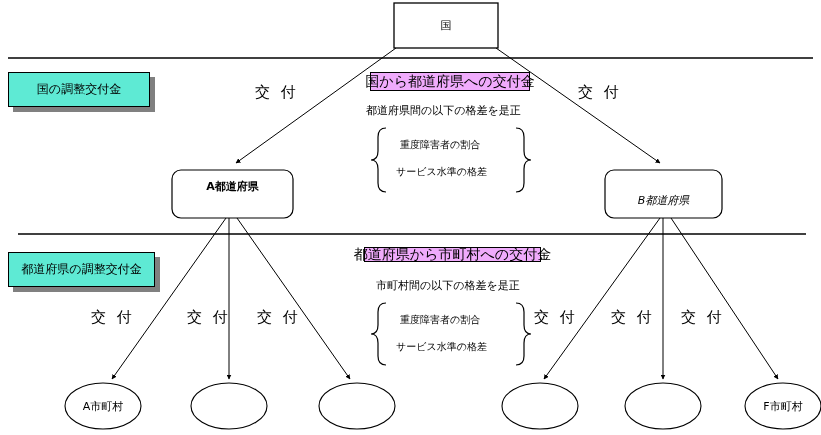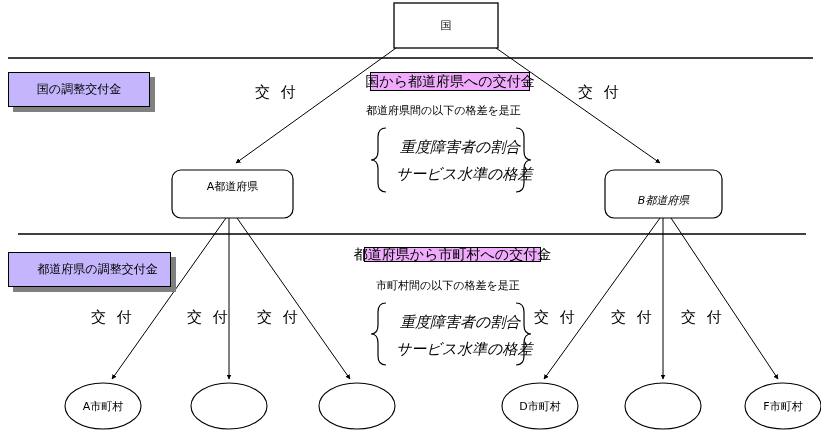--- a/index.html
+++ b/index.html
@@ -41,21 +41,21 @@
     color: #000;
     white-space: nowrap;
   }
   .kofu {
     letter-spacing: 3px;
     font-size: 15px;
   }
   
   .legend-box {
     position: absolute;
-    background: #c4b5fd;
+    background: #5eead4;
     border: 1px solid #000000;
     box-shadow: 5px 5px 0 0 #808080;
     display: flex;
     align-items: center;
     justify-content: center;
     font-size: 12px;
     color: #000;
     white-space: nowrap;
   }
   
@@ -73,24 +73,23 @@
     box-sizing: border-box;
   }
   .cap-sub {
     position: absolute;
     font-size: 11px;
     color: #000;
     white-space: nowrap;
   }
   .brace-item {
     position: absolute;
-    font-size: 15px;
+    font-size: 10px;
     color: #000;
     white-space: nowrap;
-    font-style: italic;
   }
 </style>
 </head>
 <body>
 
 <div id="canvas">
 
   <svg id="vec" viewBox="0 0 821 435" xmlns="http://www.w3.org/2000/svg">
     <defs>
       <marker id="arrow" viewBox="0 0 10 10" refX="9" refY="5" markerWidth="5" markerHeight="5" orient="auto-start-reverse">
@@ -126,29 +125,28 @@
 
     <path d="M 386 128 q -8 0 -8 9 v 14 q 0 9 -7 9 q 7 0 7 9 v 14 q 0 9 8 9" fill="none" stroke="#000" stroke-width="1.2"></path>
     <path d="M 516 128 q 8 0 8 9 v 14 q 0 9 7 9 q -7 0 -7 9 v 14 q 0 9 -8 9" fill="none" stroke="#000" stroke-width="1.2"></path>
 
     <path d="M 386 303 q -8 0 -8 9 v 13 q 0 9 -7 9 q 7 0 7 9 v 13 q 0 9 8 9" fill="none" stroke="#000" stroke-width="1.2"></path>
     <path d="M 516 303 q 8 0 8 9 v 13 q 0 9 7 9 q -7 0 -7 9 v 13 q 0 9 -8 9" fill="none" stroke="#000" stroke-width="1.2"></path>
   </svg>
 
   <div class="node-text" style="left:394px;top:3px;width:104px;height:45px;">国</div>
 
-  <div class="node-text" style="left:172px;top:170px;width:121px;height:32px;">A都道府県</div>
+  <div class="node-text" style="left:172px;top:170px;width:121px;height:32px;font-weight:bold;">A都道府県</div>
   <div class="node-text" style="left:605px;top:170px;width:117px;height:60px;font-style:italic;">B都道府県</div>
 
   <div class="node-text" style="left:65px;top:383px;width:76px;height:46px;">A市町村</div>
-  <div class="node-text" style="left:502px;top:383px;width:76px;height:46px;">D市町村</div>
   <div class="node-text" style="left:745px;top:383px;width:76px;height:46px;">F市町村</div>
 
   <div class="legend-box" style="left:8px;top:72px;width:140px;height:33px;">国の調整交付金</div>
-  <div class="legend-box" style="left:8px;top:252px;width:145px;height:33px;padding-left:16px;">都道府県の調整交付金</div>
+  <div class="legend-box" style="left:8px;top:252px;width:145px;height:33px;">都道府県の調整交付金</div>
 
   <div class="cap-box" style="left:370px;top:72px;width:160px;height:19px;">国から都道府県への交付金</div>
   <div class="cap-sub" style="left:366px;top:103px;">都道府県間の以下の格差を是正</div>
   <div class="brace-item" style="left:400px;top:138px;">重度障害者の割合</div>
   <div class="brace-item" style="left:396px;top:165px;">サービス水準の格差</div>
 
   <div class="cap-box" style="left:364px;top:247px;width:177px;height:15px;">都道府県から市町村への交付金</div>
   <div class="cap-sub" style="left:376px;top:278px;">市町村間の以下の格差を是正</div>
   <div class="brace-item" style="left:400px;top:313px;">重度障害者の割合</div>
   <div class="brace-item" style="left:396px;top:340px;">サービス水準の格差</div>

